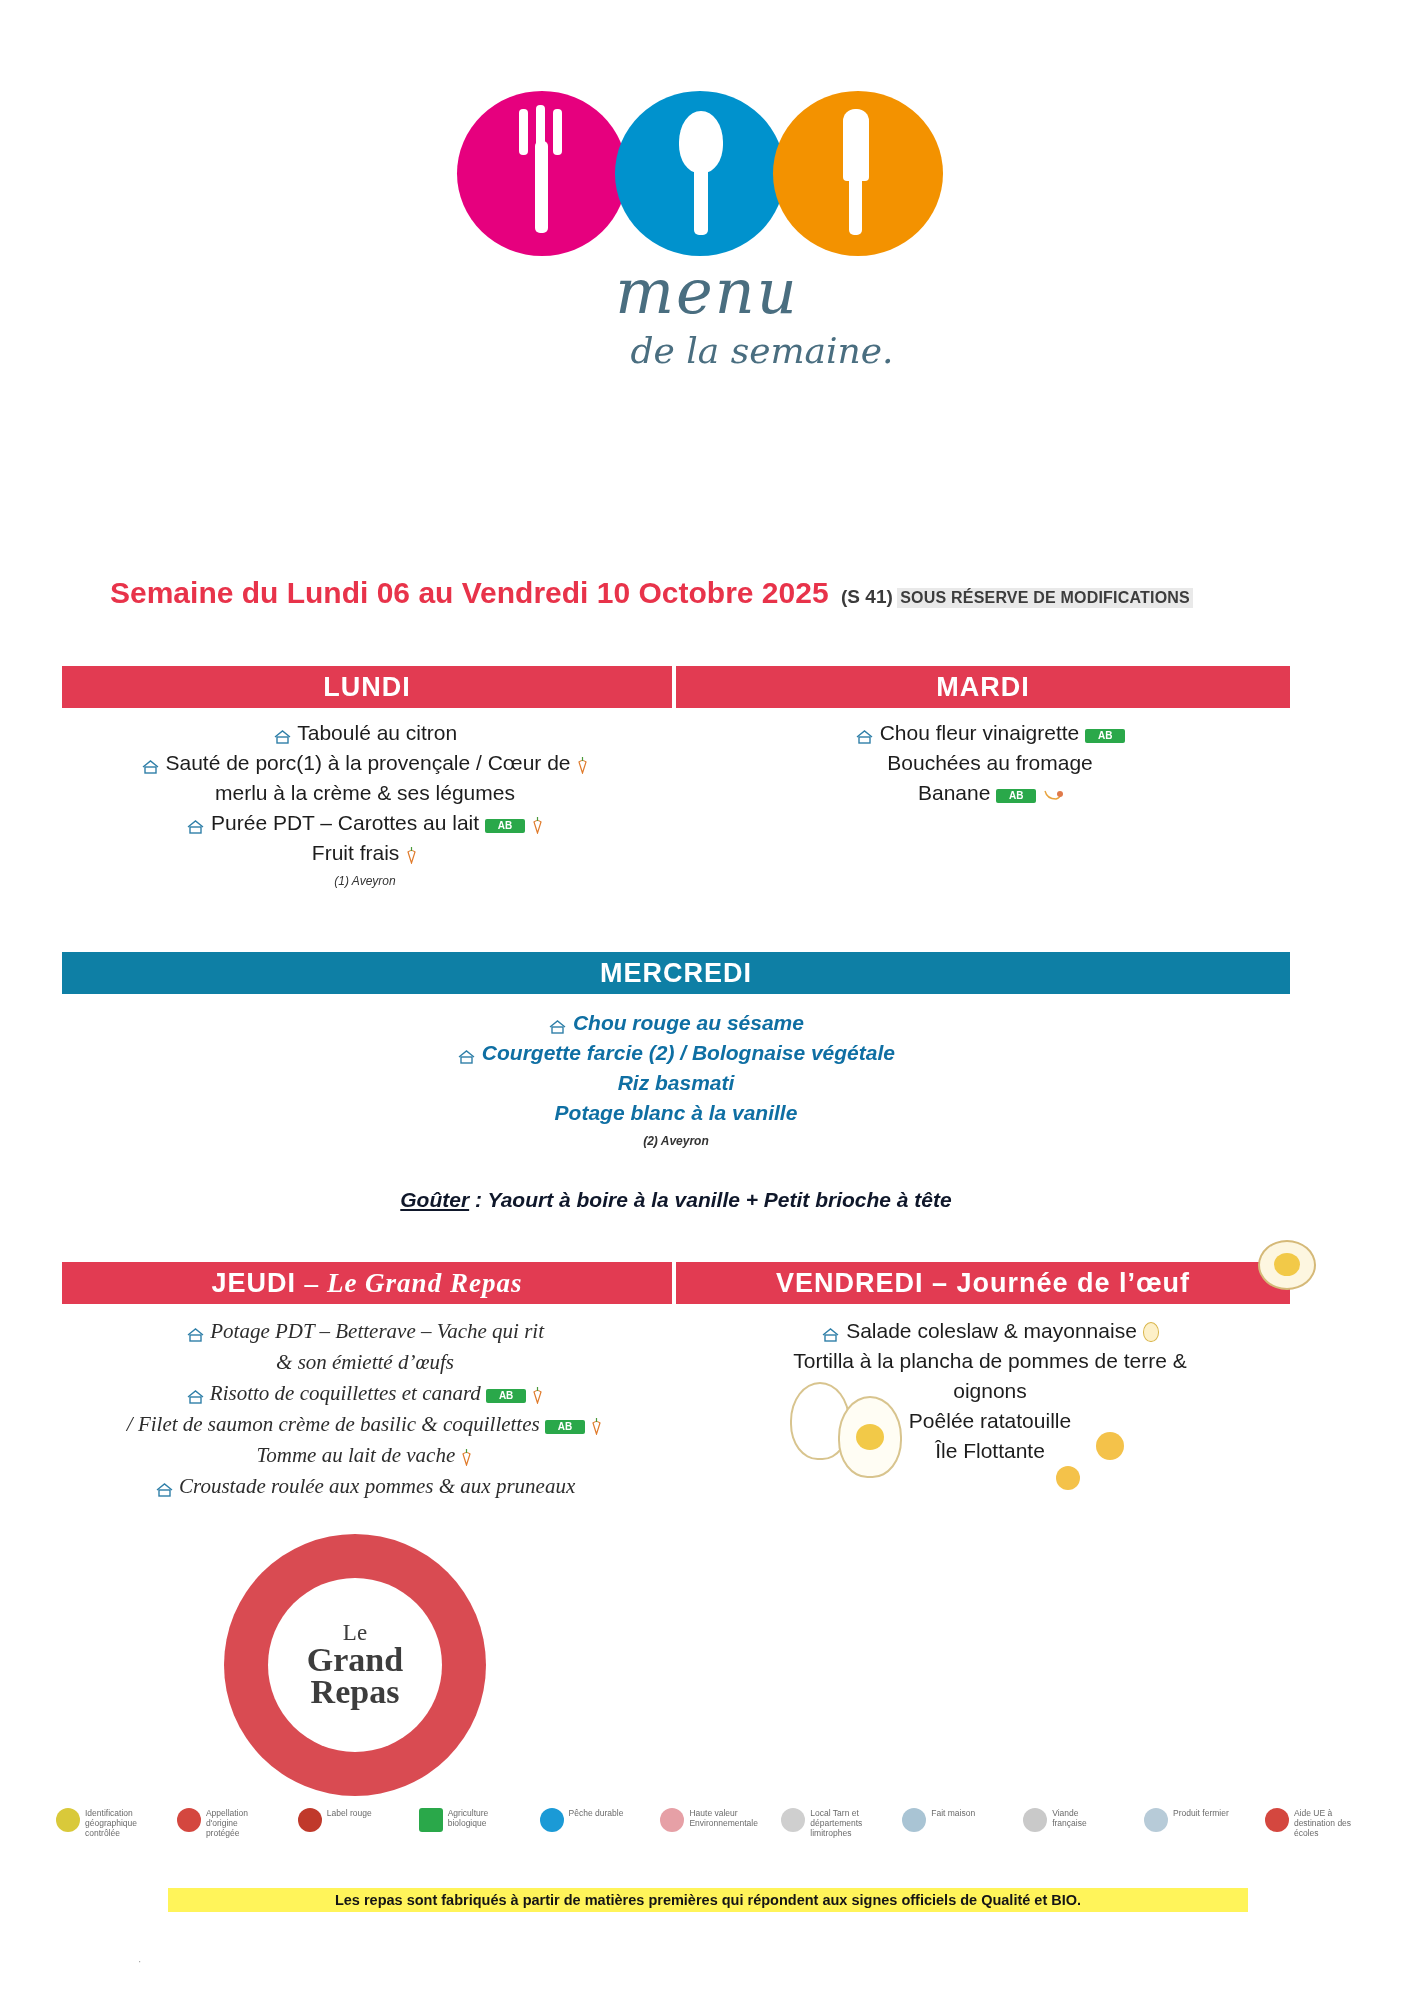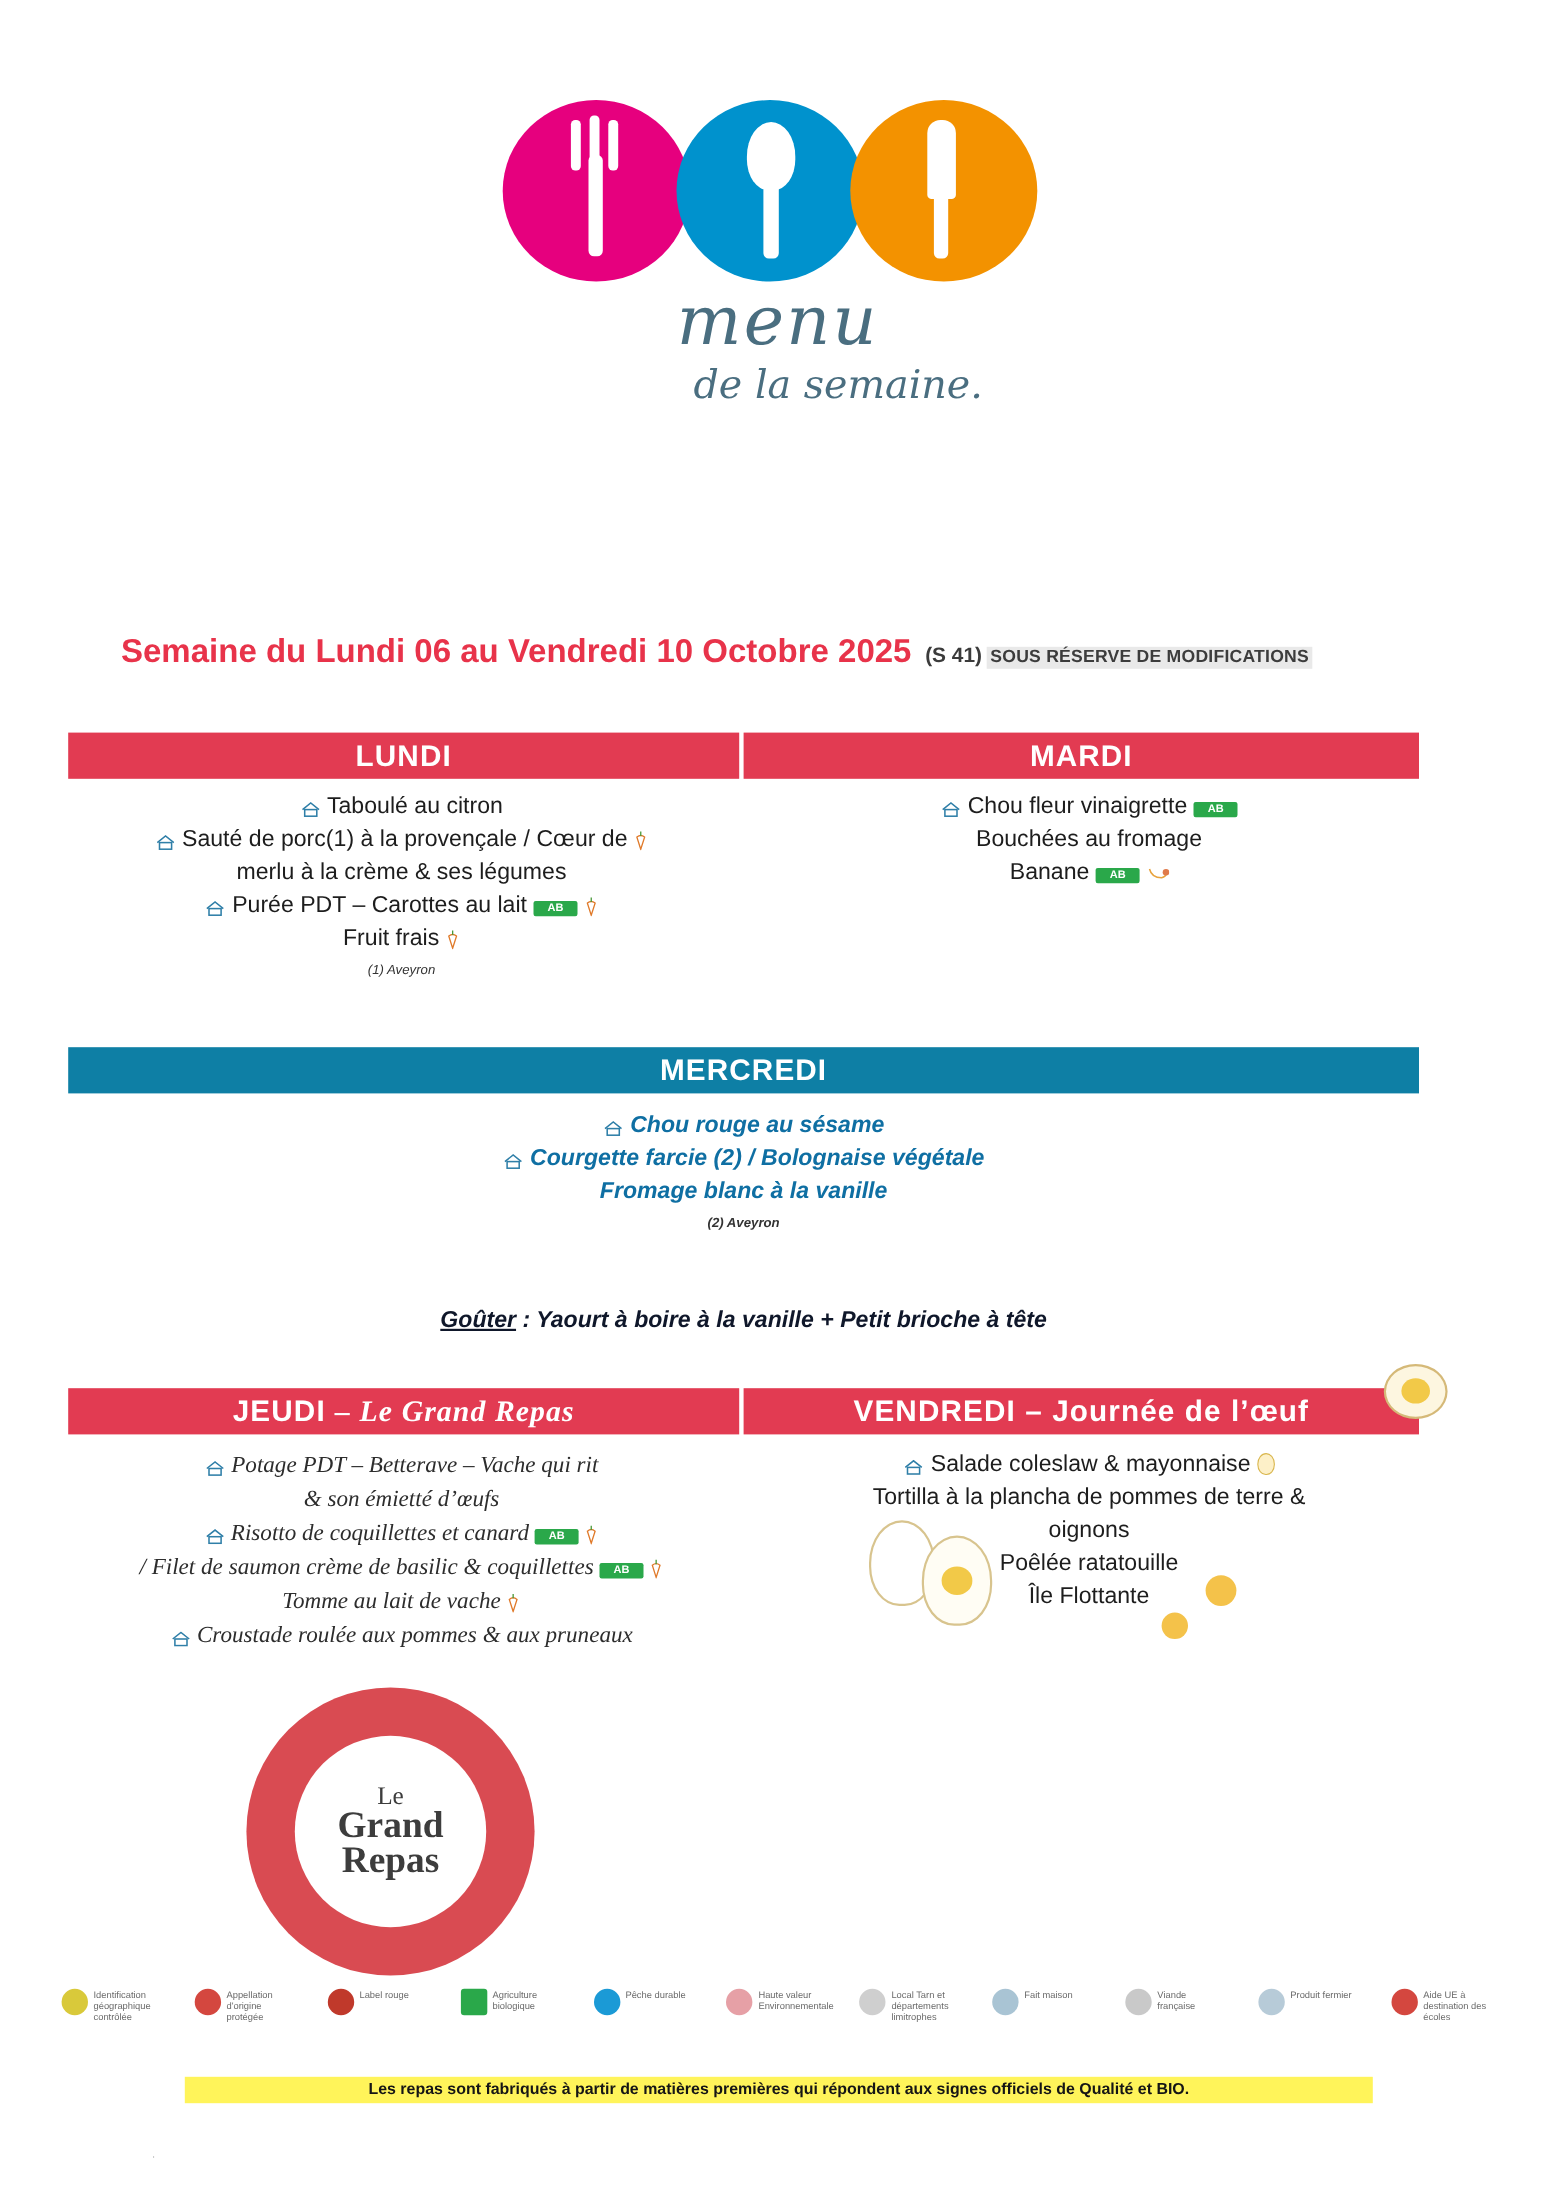--- a/index.html
+++ b/index.html
@@ -267,21 +267,24 @@
     <div>
       <span class="ic ic-home">
         <svg width="17" height="14" viewBox="0 0 17 14">
             <path d="M1 7 L8.5 1 L16 7" fill="none" stroke="#2f7fa8" stroke-width="1.4"></path>
             <rect x="3" y="7" width="11" height="6" fill="none" stroke="#2f7fa8" stroke-width="1.4"></rect>
           </svg>
       </span>
       <span>Courgette farcie (2) / Bolognaise végétale</span>
     </div>
     <div>
-      <span>Fromage blanc à la vanille</span>
+      <span>Riz basmati</span>
+    </div>
+    <div>
+      <span>Potage blanc à la vanille</span>
     </div>
     <span class="note">(2) Aveyron</span>
   </div>
 
   <div class="gouter">
     <u>Goûter</u><span> : Yaourt à boire à la vanille + Petit brioche à tête</span>
   </div>
 
   <div class="banner red b-vendredi">
     <span>VENDREDI</span>

